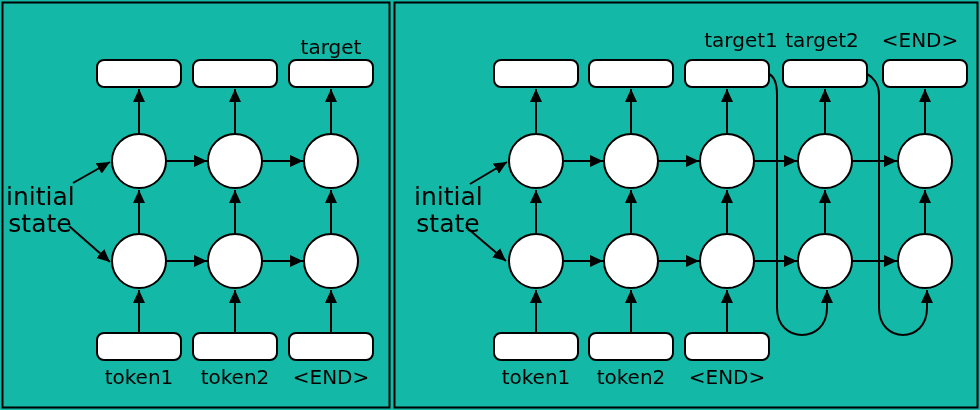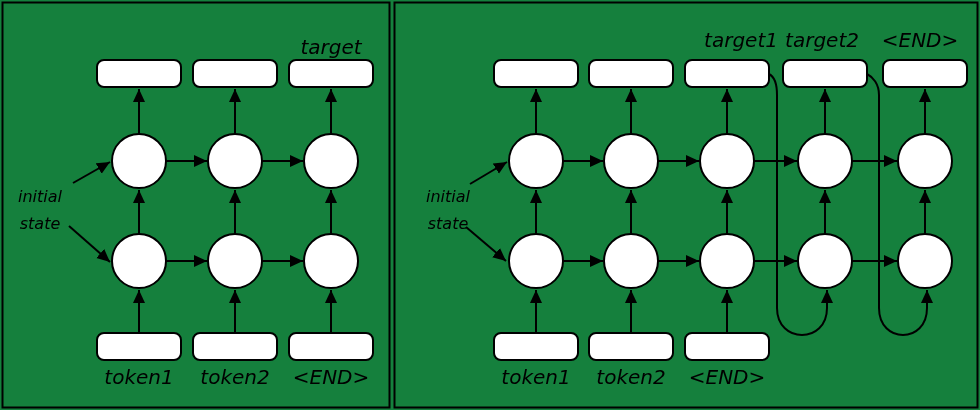--- a/index.html
+++ b/index.html
@@ -1,37 +1,36 @@
 <!DOCTYPE html>
 <html><head>
 <meta charset="utf-8">
 <style>
   html,body{margin:0;padding:0;}
   .stage{
     position:relative;
     width:980px;height:410px;
-    background:#15803d;
+    background:#14b8a6;
     font-family:"DejaVu Sans", sans-serif;
     overflow:hidden;
-    font-style:italic;
   }
   .stage svg{position:absolute;left:0;top:0;}
   .lbl{
     position:absolute;
     font-size:20px;
     line-height:20px;
     color:#000;
     white-space:pre;
     transform:translateX(-50%);
   }
   .annot{
     position:absolute;
     width:68px;
     text-align:center;
-    font-size:16px;
+    font-size:25px;
     line-height:27px;
     color:#000;
   }
 </style>
 </head>
 <body>
 
 <div class="stage">
 
   <svg width="980" height="410" viewBox="0 0 980 410">

